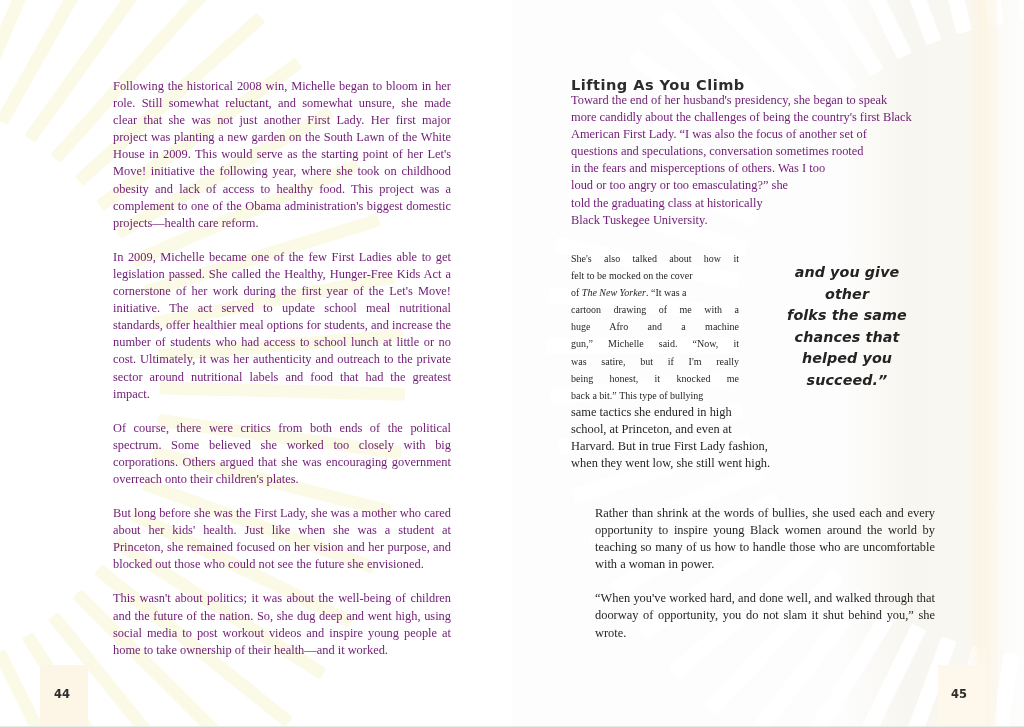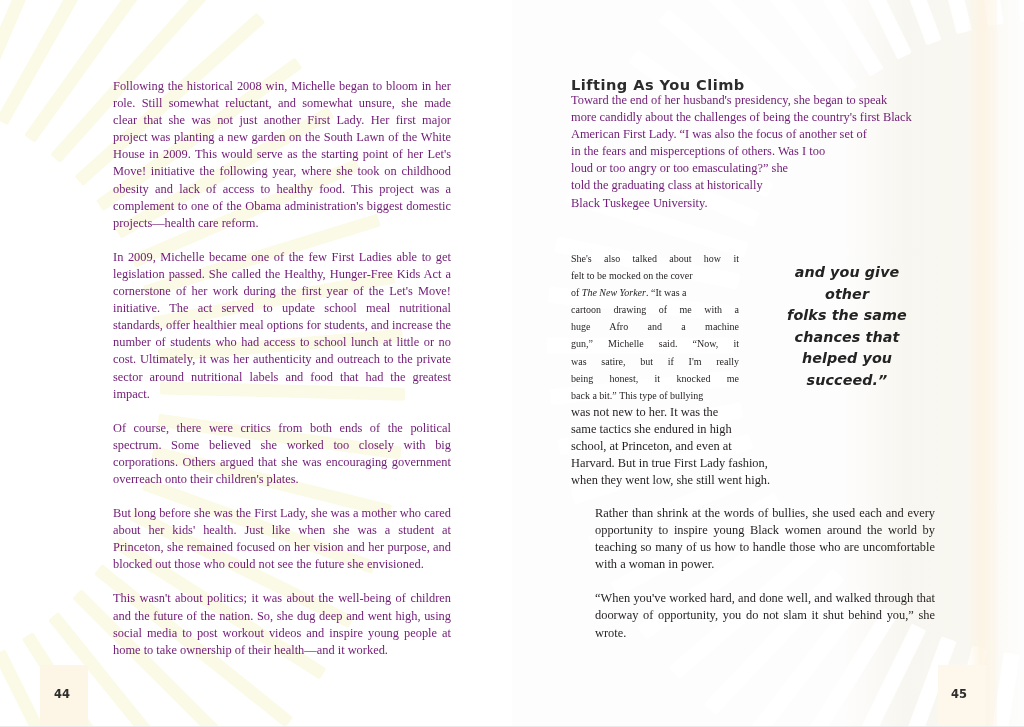--- a/index.html
+++ b/index.html
@@ -292,41 +292,41 @@
     <div class="right-warm-stripe"></div>
   </div>
 
   <div class="heading">Lifting As You Climb</div>
 
   <div class="col ragged" id="col-right">
     <p>
       <span class="ln">Toward the end of her husband's presidency, she began to speak</span>
       <span class="ln">more candidly about the challenges of being the country's first Black</span>
       <span class="ln">American First Lady. “I was also the focus of another set of</span>
+      <span class="ln">questions and speculations, conversation sometimes rooted</span>
       <span class="ln">in the fears and misperceptions of others. Was I too</span>
       <span class="ln">loud or too angry or too emasculating?” she</span>
       <span class="ln">told the graduating class at historically</span>
       <span class="ln">Black Tuskegee University.</span>
     </p>
   </div>
 
   <div id="col-right-narrow">
     <span class="ln justified">She's also talked about how it</span>
     <span class="ln">felt to be mocked on the cover</span>
     <span class="ln"><span>of </span><span class="it">The New Yorker</span><span>. “It was a</span></span>
     <span class="ln justified">cartoon drawing of me with a</span>
     <span class="ln justified">huge Afro and a machine</span>
     <span class="ln justified">gun,” Michelle said. “Now, it</span>
     <span class="ln justified">was satire, but if I'm really</span>
     <span class="ln justified">being honest, it knocked me</span>
     <span class="ln">back a bit.” This type of bullying</span>
   </div>
 
   <div id="col-right-tail">
-    <span class="ln">was not new to her. It was the</span>
     <span class="ln">same tactics she endured in high</span>
     <span class="ln">school, at Princeton, and even at</span>
     <span class="ln">Harvard. But in true First Lady fashion,</span>
     <span class="ln">when they went low, she still went high.</span>
   </div>
 
   <div id="col-right-bottom">
     <p>Rather than shrink at the words of bullies, she used each and every opportunity to inspire young Black women around the world by teaching so many of us how to handle those who are uncomfortable with a woman in power.</p>
     <p>“When you've worked hard, and done well, and walked through that doorway of opportunity, you do not slam it shut behind you,” she wrote.</p>
   </div>

